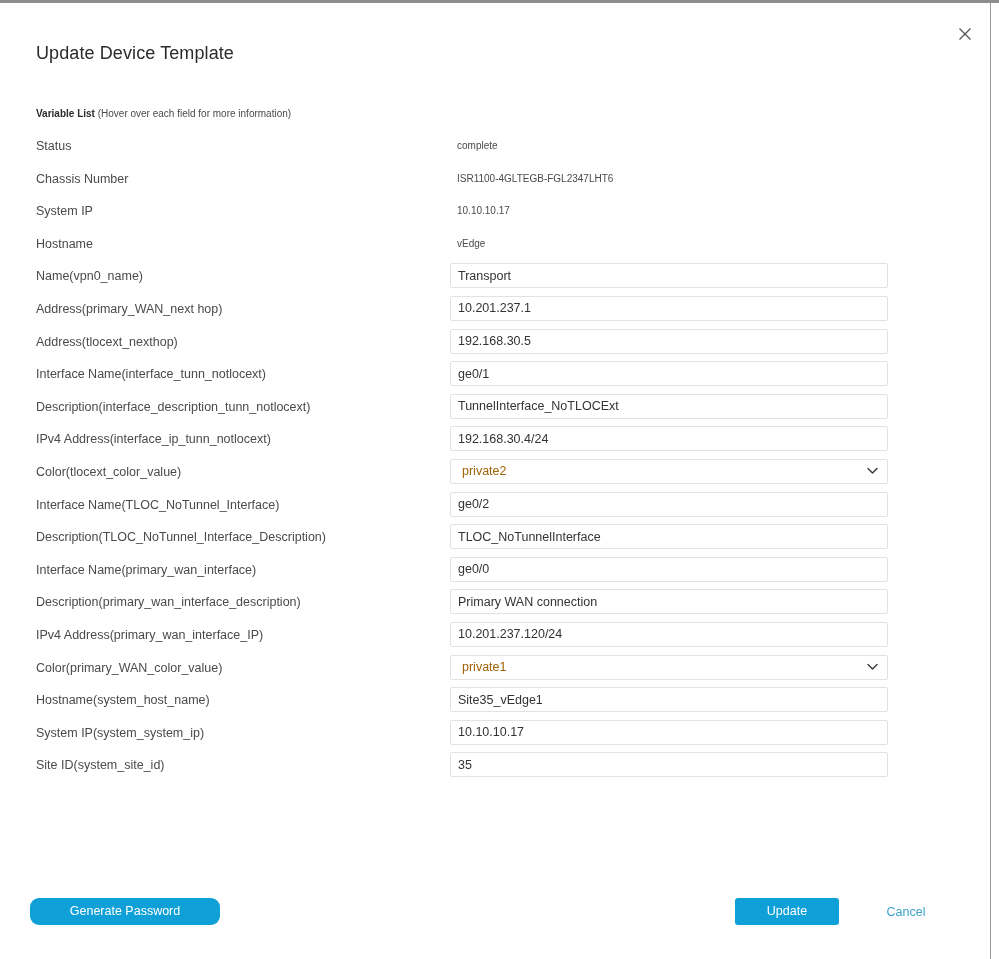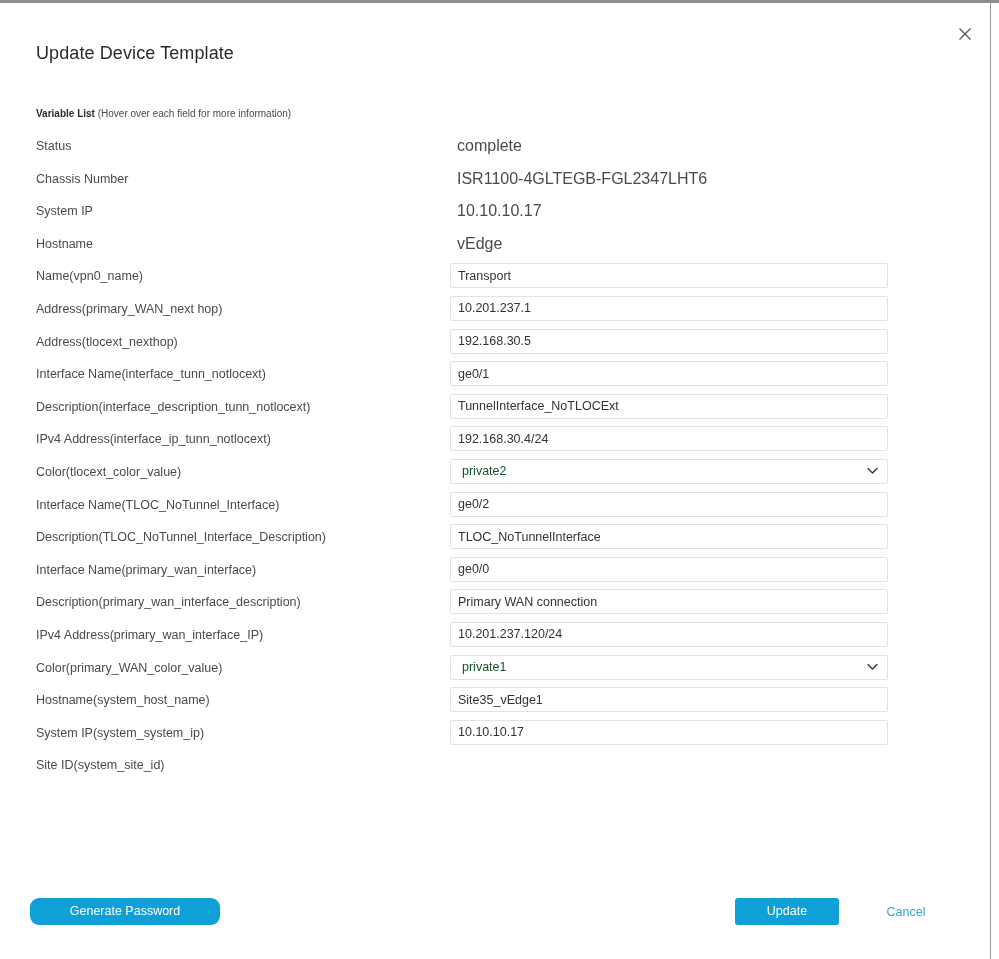--- a/index.html
+++ b/index.html
@@ -116,21 +116,21 @@
     color: #4a4a4a;
     line-height: 18px;
     white-space: nowrap;
   }
 
   
   .row-static {
     position: absolute;
     left: 457px;
     top: 4px;
-    font-size: 16px;
+    font-size: 10px;
     color: #4a4a4a;
     line-height: 18px;
     white-space: nowrap;
   }
 
   
   .row-input {
     position: absolute;
     left: 450px;
     top: 0px;
@@ -163,21 +163,21 @@
   .row-select {
     position: absolute;
     inset: 0;
     width: 100%;
     height: 100%;
     box-sizing: border-box;
     border: 0;
     background: transparent;
     font-family: "Liberation Sans", sans-serif;
     font-size: 12.5px;
-    color: #14532d;
+    color: #a16207;
     padding: 0 24px 0 11px;
     line-height: 23px;
     appearance: none;
     -webkit-appearance: none;
     -moz-appearance: none;
     outline: none;
     cursor: pointer;
   }
   .select-chevron {
     position: absolute;
@@ -347,20 +347,21 @@
         <div class="row">
           <div class="row-label">Hostname(system_host_name)</div>
           <input type="text" class="row-input" value="Site35_vEdge1" style="">
         </div>
         <div class="row">
           <div class="row-label">System IP(system_system_ip)</div>
           <input type="text" class="row-input" value="10.10.10.17" style="">
         </div>
         <div class="row">
           <div class="row-label">Site ID(system_site_id)</div>
+          <input type="text" class="row-input" value="35" style="">
         </div>
       </div>
 
     <div class="footer">
       <button class="btn btn-generate">Generate Password</button>
       <button class="btn btn-update">Update</button>
       <button class="btn-cancel">Cancel</button>
     </div>
 
   </div>

